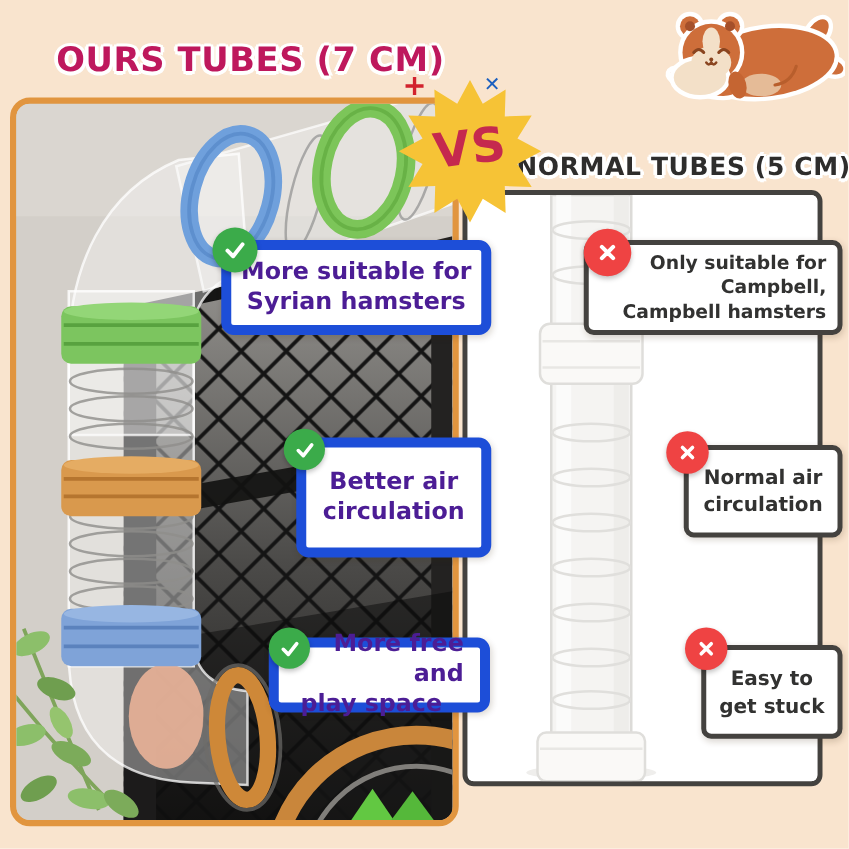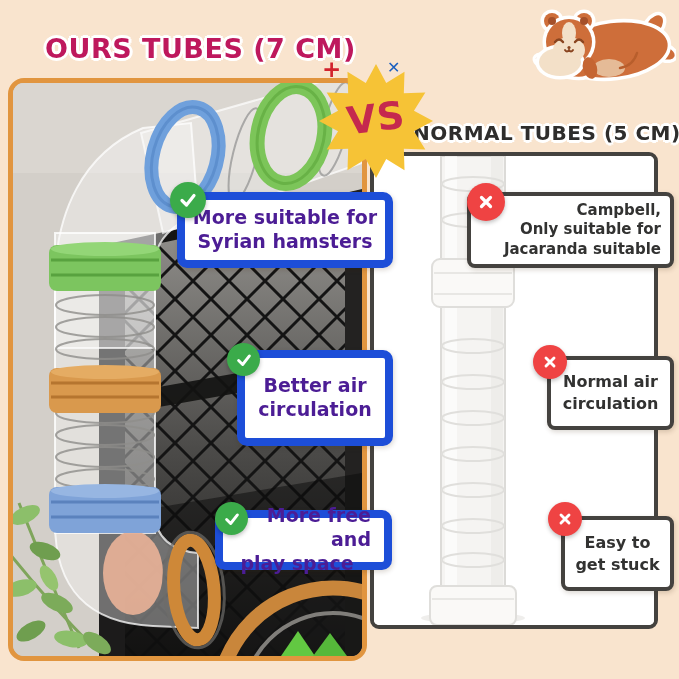--- a/index.html
+++ b/index.html
@@ -241,23 +241,23 @@
   <div class="callout co-orange co2">
     <span class="line">Better air</span>
     <span class="line">circulation</span>
   </div>
   <div class="callout co-orange co3">
     <span class="line">More free and</span>
     <span class="line">play space</span>
   </div>
 
   <div class="callout co-dark rc1">
+    <span class="line">Only suitable for</span>
     <span class="line">Campbell,</span>
-    <span class="line">Only suitable for</span>
-    <span class="line">Jacaranda suitable</span>
+    <span class="line">Campbell hamsters</span>
   </div>
   <div class="callout co-dark rc2">
     <span class="line">Normal air</span>
     <span class="line">circulation</span>
   </div>
   <div class="callout co-dark rc3">
     <span class="line">Easy to</span>
     <span class="line">get stuck</span>
   </div>
 

